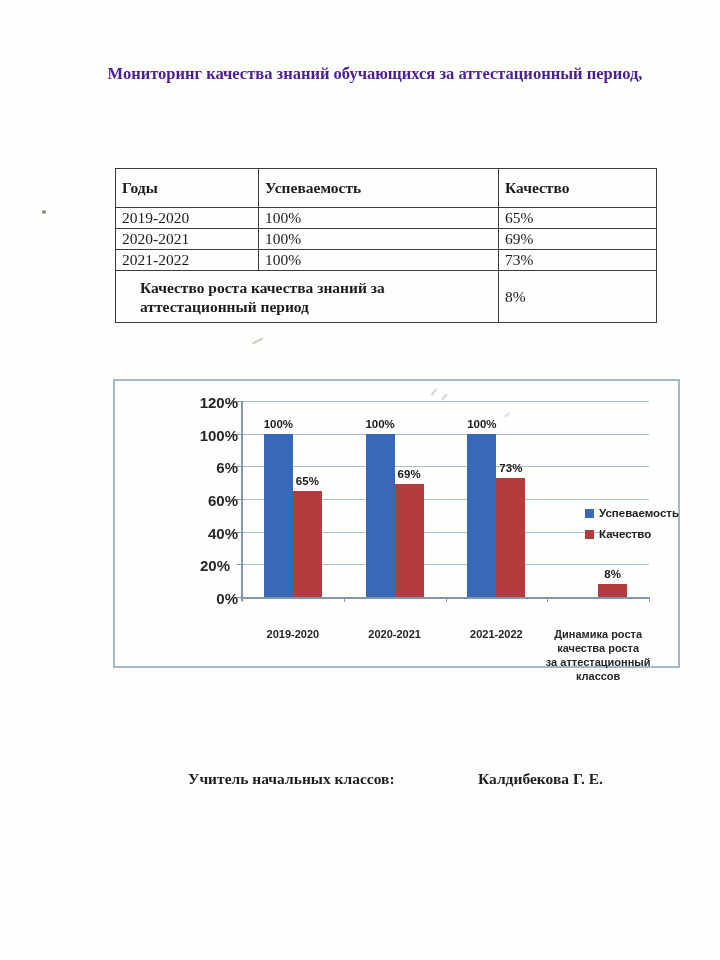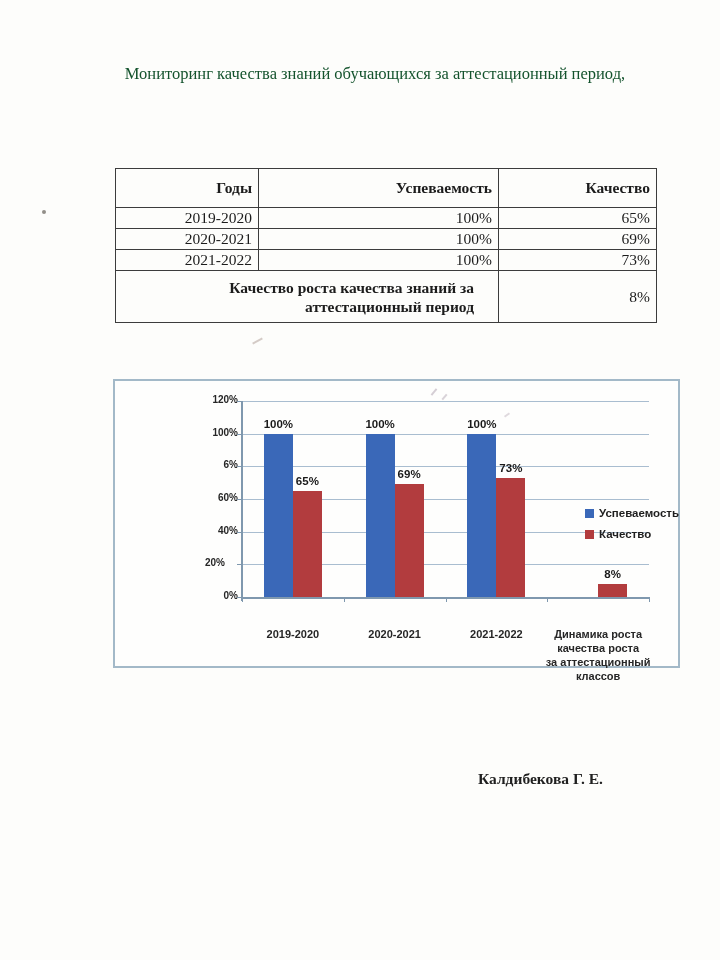--- a/index.html
+++ b/index.html
@@ -2,43 +2,43 @@
 <html><head>
 <meta charset="utf-8">
 <style>
   * { margin: 0; padding: 0; box-sizing: border-box; }
   html, body { width: 720px; height: 960px; overflow: hidden; }
   body { background: #fdfdfb; font-family: "Liberation Serif", serif; color: #1f1f1f; }
   .page { position: relative; width: 720px; height: 960px; background: #fdfdfb; }
 
   
   .doc-title { position: absolute; left: 90px; top: 60px; width: 570px;
-    text-align: center; font-weight: normal; font-size: 16.5px; line-height: 27px; color: #14532d; }
+    text-align: center; font-weight: bold; font-size: 16.5px; line-height: 27px; color: #4c1d95; }
 
   
   .data-table { position: absolute; left: 115px; top: 168px; border-collapse: collapse;
     font-size: 15.5px; color: #1c1c1c; }
-  .data-table td, .data-table th { border: 1.6px solid #3c3c3c; text-align: right;
+  .data-table td, .data-table th { border: 1.6px solid #3c3c3c; text-align: left;
     vertical-align: middle; padding: 0 6px; }
   .data-table th { font-weight: bold; height: 39px; }
   .data-table td { height: 21px; }
   .col-years { width: 143px; } .col-perf { width: 240px; } .col-qual { width: 158px; }
   .summary-label { font-weight: bold; height: 52px !important; line-height: 19px; padding: 0 24px !important; }
   .summary-value { height: 52px !important; }
 
   
   .chart-box { position: absolute; left: 113px; top: 379px; width: 567px; height: 289px;
     border: 2px solid #a3b9c8; background: #fefefd;
     font-family: "Liberation Sans", sans-serif; }
   .plot-area { position: absolute; left: 127px; top: 20px; width: 407px; height: 196px; }
   .gridline { position: absolute; left: 0; width: 100%; height: 1px; background: #a9bdd0; }
   .gridline.axis-x { height: 2px; background: #7f98ae; }
   .y-axis-line { position: absolute; left: -1px; top: 0; width: 2px; height: 200px; background: #7f98ae; }
   .ytick-label { position: absolute; right: 411px; width: 46px; text-align: right;
-    font-size: 10px; font-weight: bold; color: #262626; transform: translateY(-7px); }
+    font-size: 15px; font-weight: bold; color: #262626; transform: translateY(-7px); }
   .ytick-mark { position: absolute; left: -5px; width: 5px; height: 1px; background: #7f98ae; }
   .xtick-mark { position: absolute; top: 196px; width: 1px; height: 5px; background: #7f98ae; }
   .cat-group { position: absolute; top: 0; height: 196px; }
   .bar { position: absolute; bottom: 0; width: 29px; }
   .bar-label { position: absolute; width: 44px; text-align: center;
     font-size: 11.5px; font-weight: bold; color: #1a1a1a; }
   .cat-label { position: absolute; top: 226px; text-align: center;
     font-size: 11px; font-weight: bold; color: #262626; line-height: 14px; }
   .legend { position: absolute; left: 470px; top: 126px; }
   .legend-entry { display: flex; align-items: center; margin-bottom: 9px; }
@@ -173,20 +173,21 @@
           <div class="legend-text">Успеваемость</div>
         </div>
         <div class="legend-entry">
           <div class="legend-swatch" style="background: rgb(178, 60, 62);"></div>
           <div class="legend-text">Качество</div>
         </div>
       </div>
   </div>
 
   <div class="signature-row">
+    <span class="sig-label">Учитель начальных классов:</span>
     <span class="sig-name">Калдибекова Г. Е.</span>
   </div>
 
   <div class="artifact a1"></div>
   <div class="artifact a2"></div>
   <div class="artifact a3"></div>
   <div class="artifact a4"></div>
   <div class="artifact a5"></div>
 
 </div>

